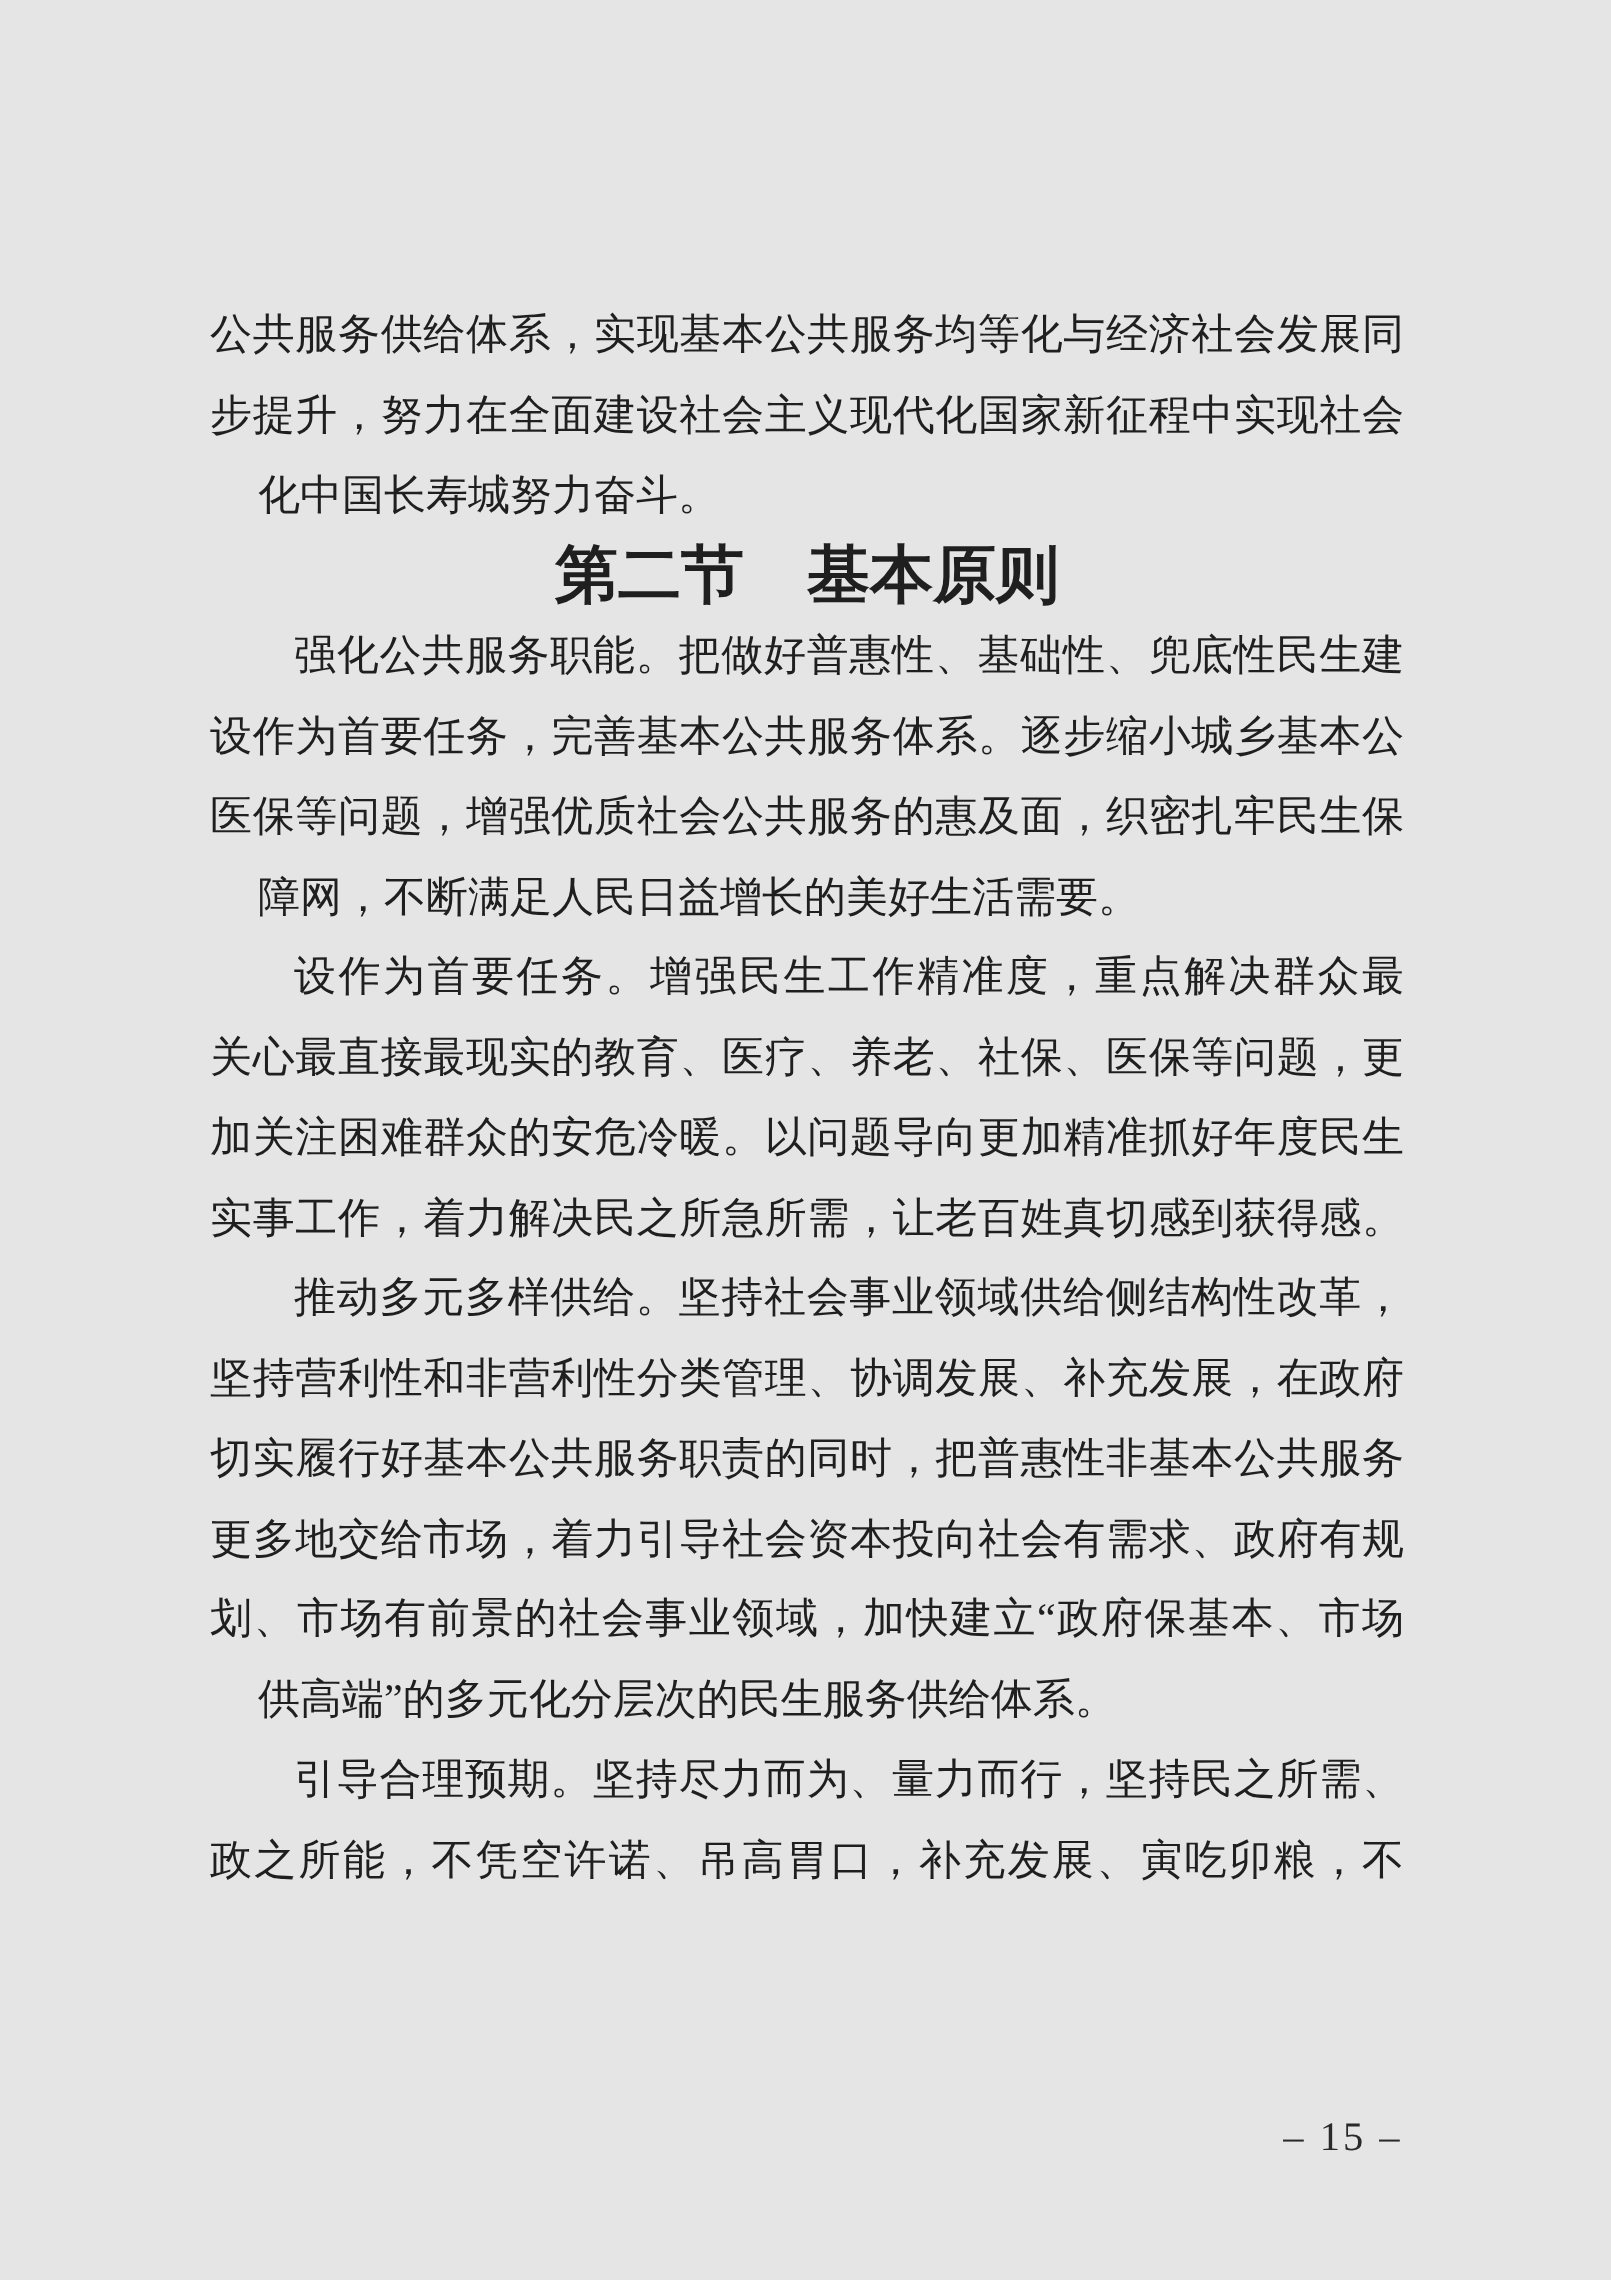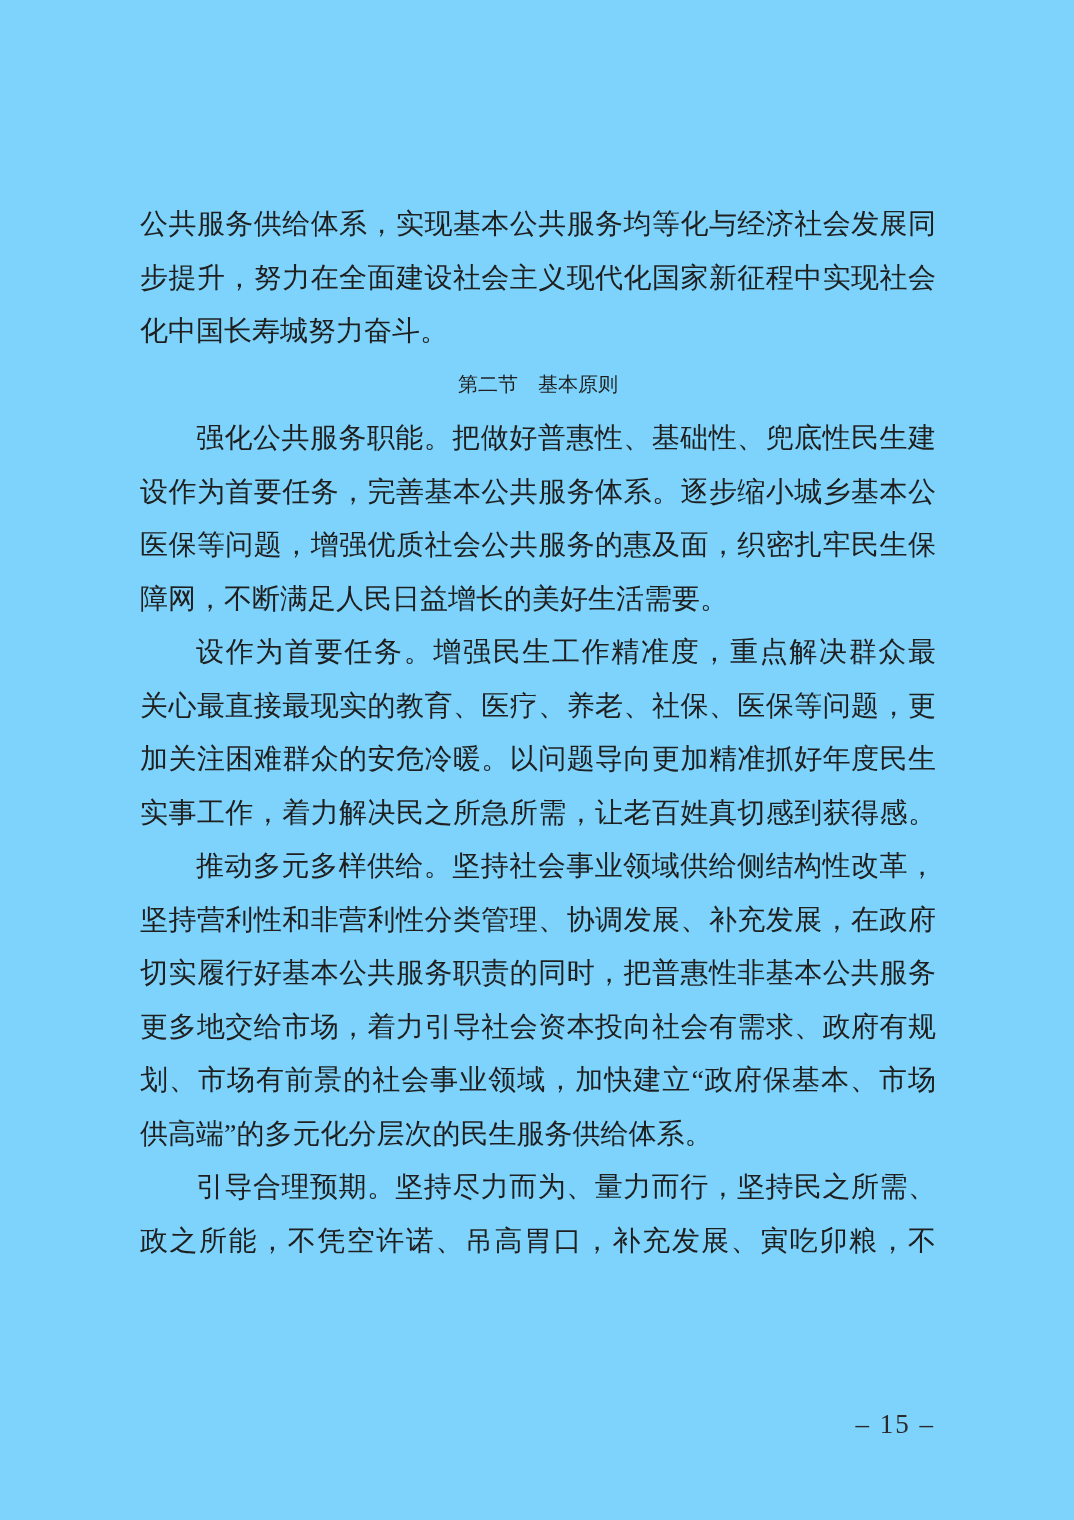--- a/index.html
+++ b/index.html
@@ -4,21 +4,21 @@
 <style>
   html, body {
     margin: 0;
     padding: 0;
     background: #ffffff;
   }
   .page {
     position: relative;
     width: 1074px;
     height: 1520px;
-    background: #7dd3fc;
+    background: #e5e5e5;
     overflow: hidden;
     font-family: "Liberation Serif", "DejaVu Serif", serif;
     color: #1f1f1f;
   }
   .text-block {
     position: absolute;
     left: 140px;
     top: 197px;
     width: 796px;
     font-size: 28px;
@@ -30,31 +30,32 @@
   }
   
   .j {
     text-align: justify;
     text-align-last: justify;
   }
   
   .last {
     text-align: right;
     text-align-last: left;
+    margin-left: 32px;
   }
   
   .ind {
     text-indent: 56px;
   }
   .heading {
     height: 53.5px;
     text-align: center;
     text-align-last: center;
-    font-weight: normal;
-    font-size: 20px;
+    font-weight: bold;
+    font-size: 42px;
     line-height: 53.5px;
     margin: 0;
   }
   .footer {
     position: absolute;
     top: 1408px;
     right: 139px;
     font-size: 27px;
     line-height: 32px;
     letter-spacing: 2px;

